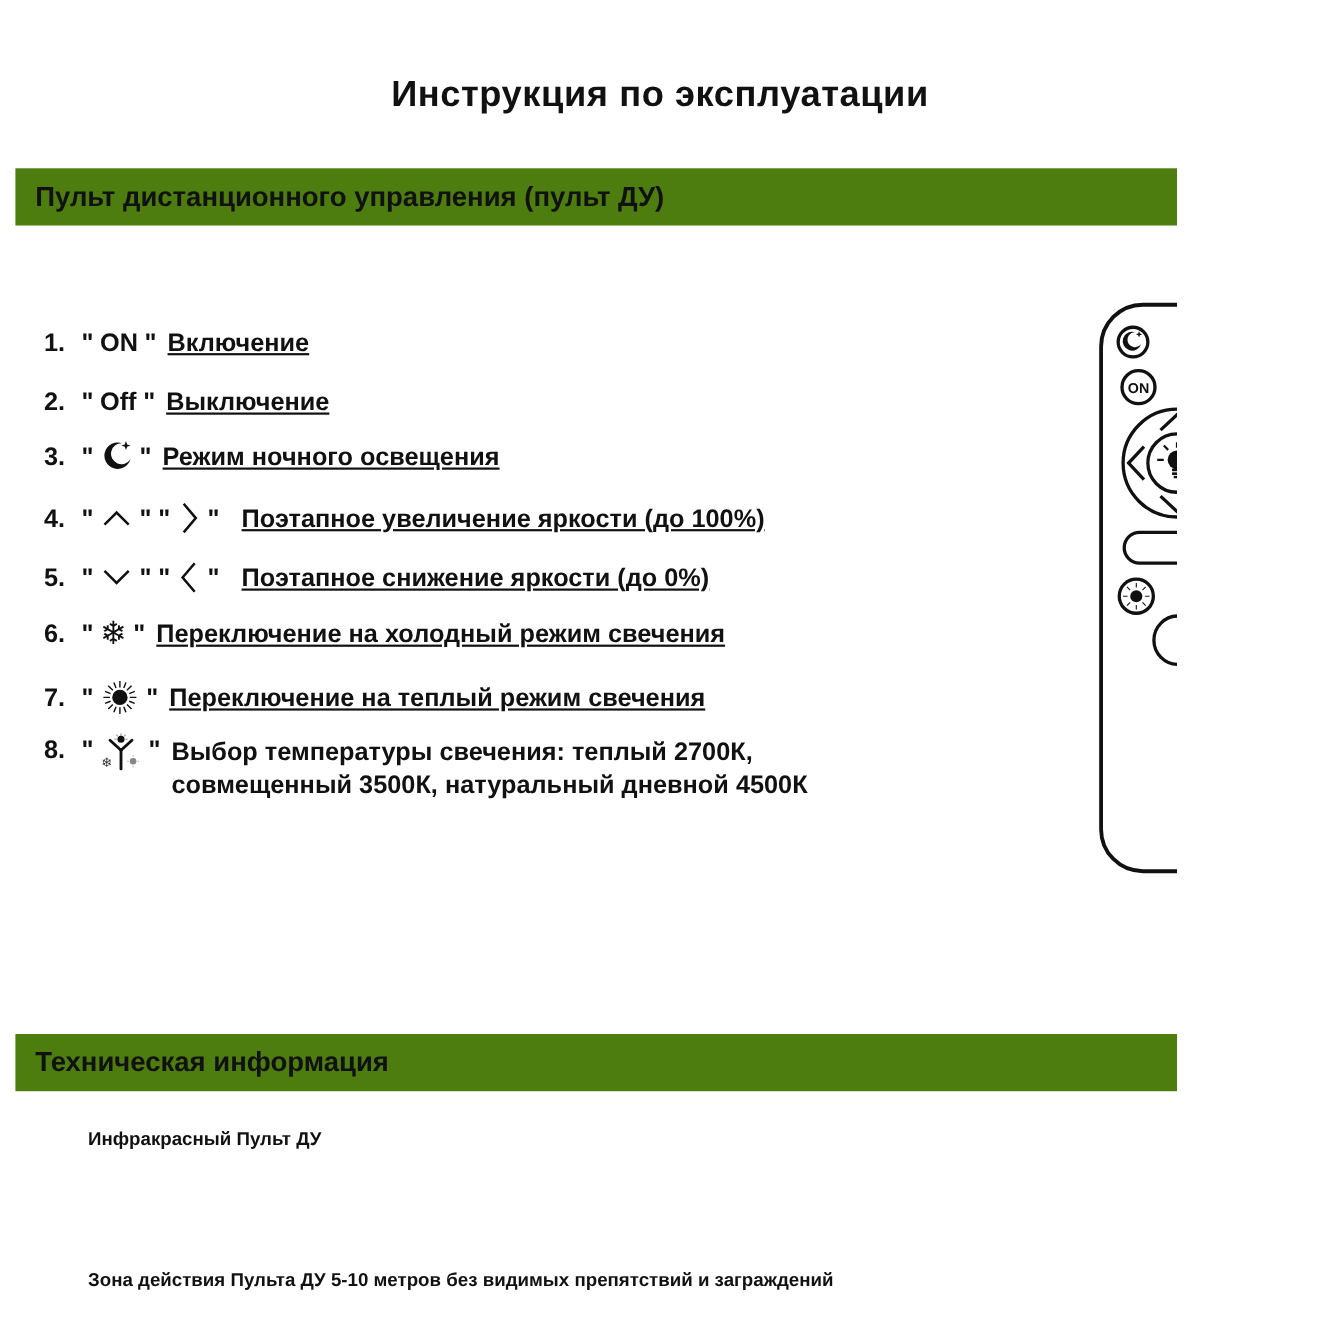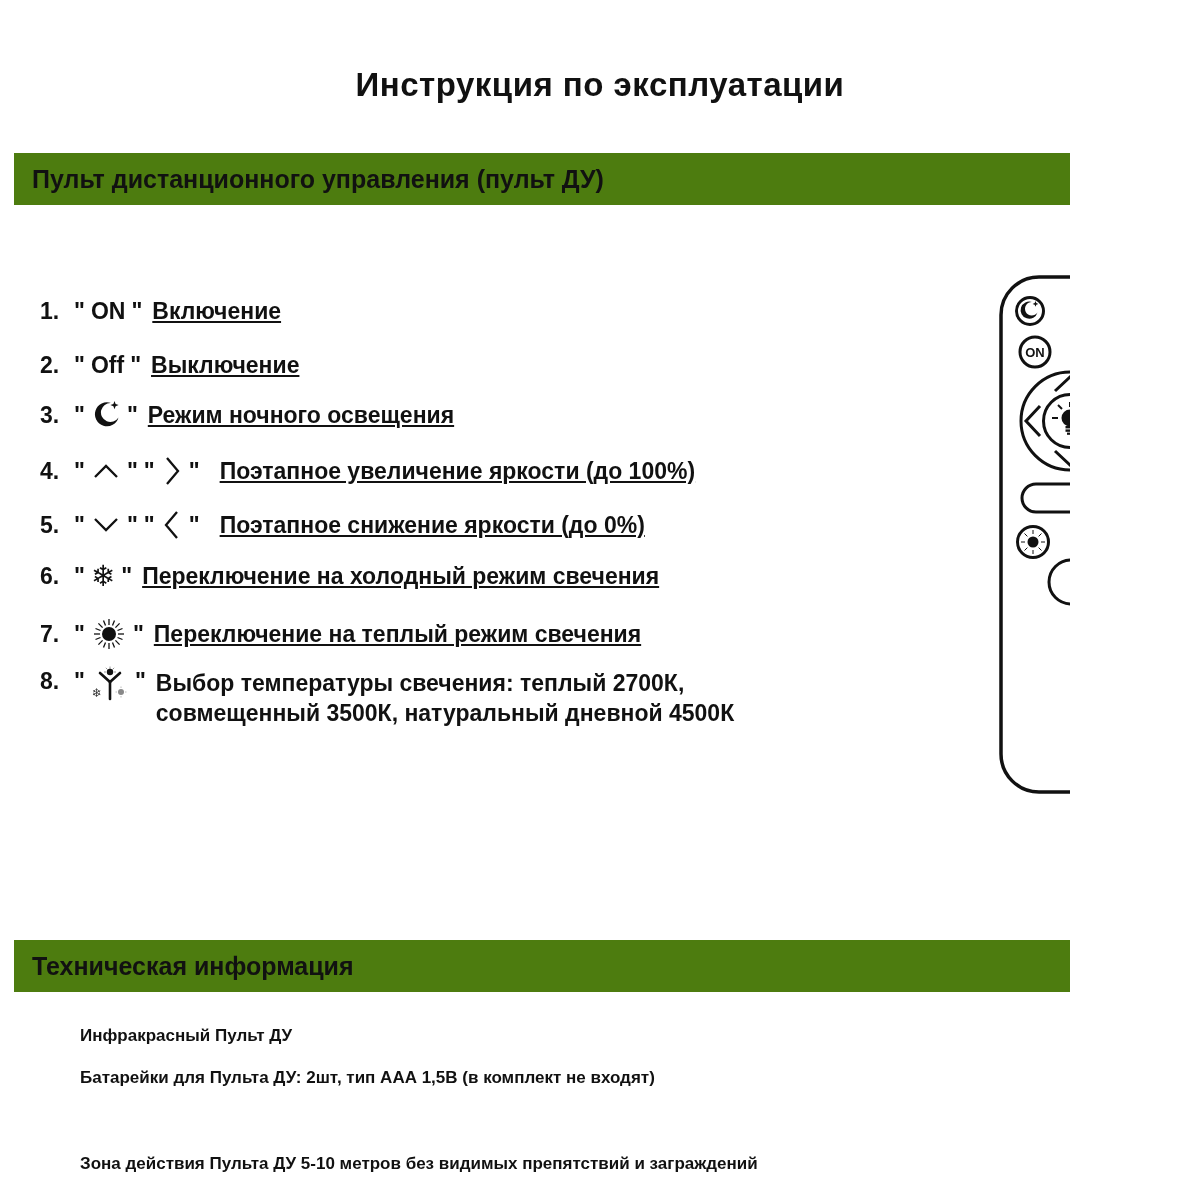--- a/index.html
+++ b/index.html
@@ -235,16 +235,15 @@
       <text x="117" y="277" text-anchor="middle" font-size="21" fill="#111" font-family="DejaVu Sans, sans-serif">❄</text>
     </g>
 
     <circle cx="78" cy="310" r="22" fill="#fff" stroke="#111" stroke-width="3"></circle>
   </svg>
 
   <div class="band band2">
     <span>Техническая информация</span>
   </div>
   <div class="tech-line tl0">Инфракрасный Пульт ДУ</div>
-  <div class="tech-line tl1">Батарейки для Пульта ДУ: 2шт, тип ААА 1,5В (в комплект не входят)</div>
   <div class="tech-line tl2">Зона действия Пульта ДУ 5-10 метров без видимых препятствий и заграждений</div>
 
 </div>
 
 </body></html>

